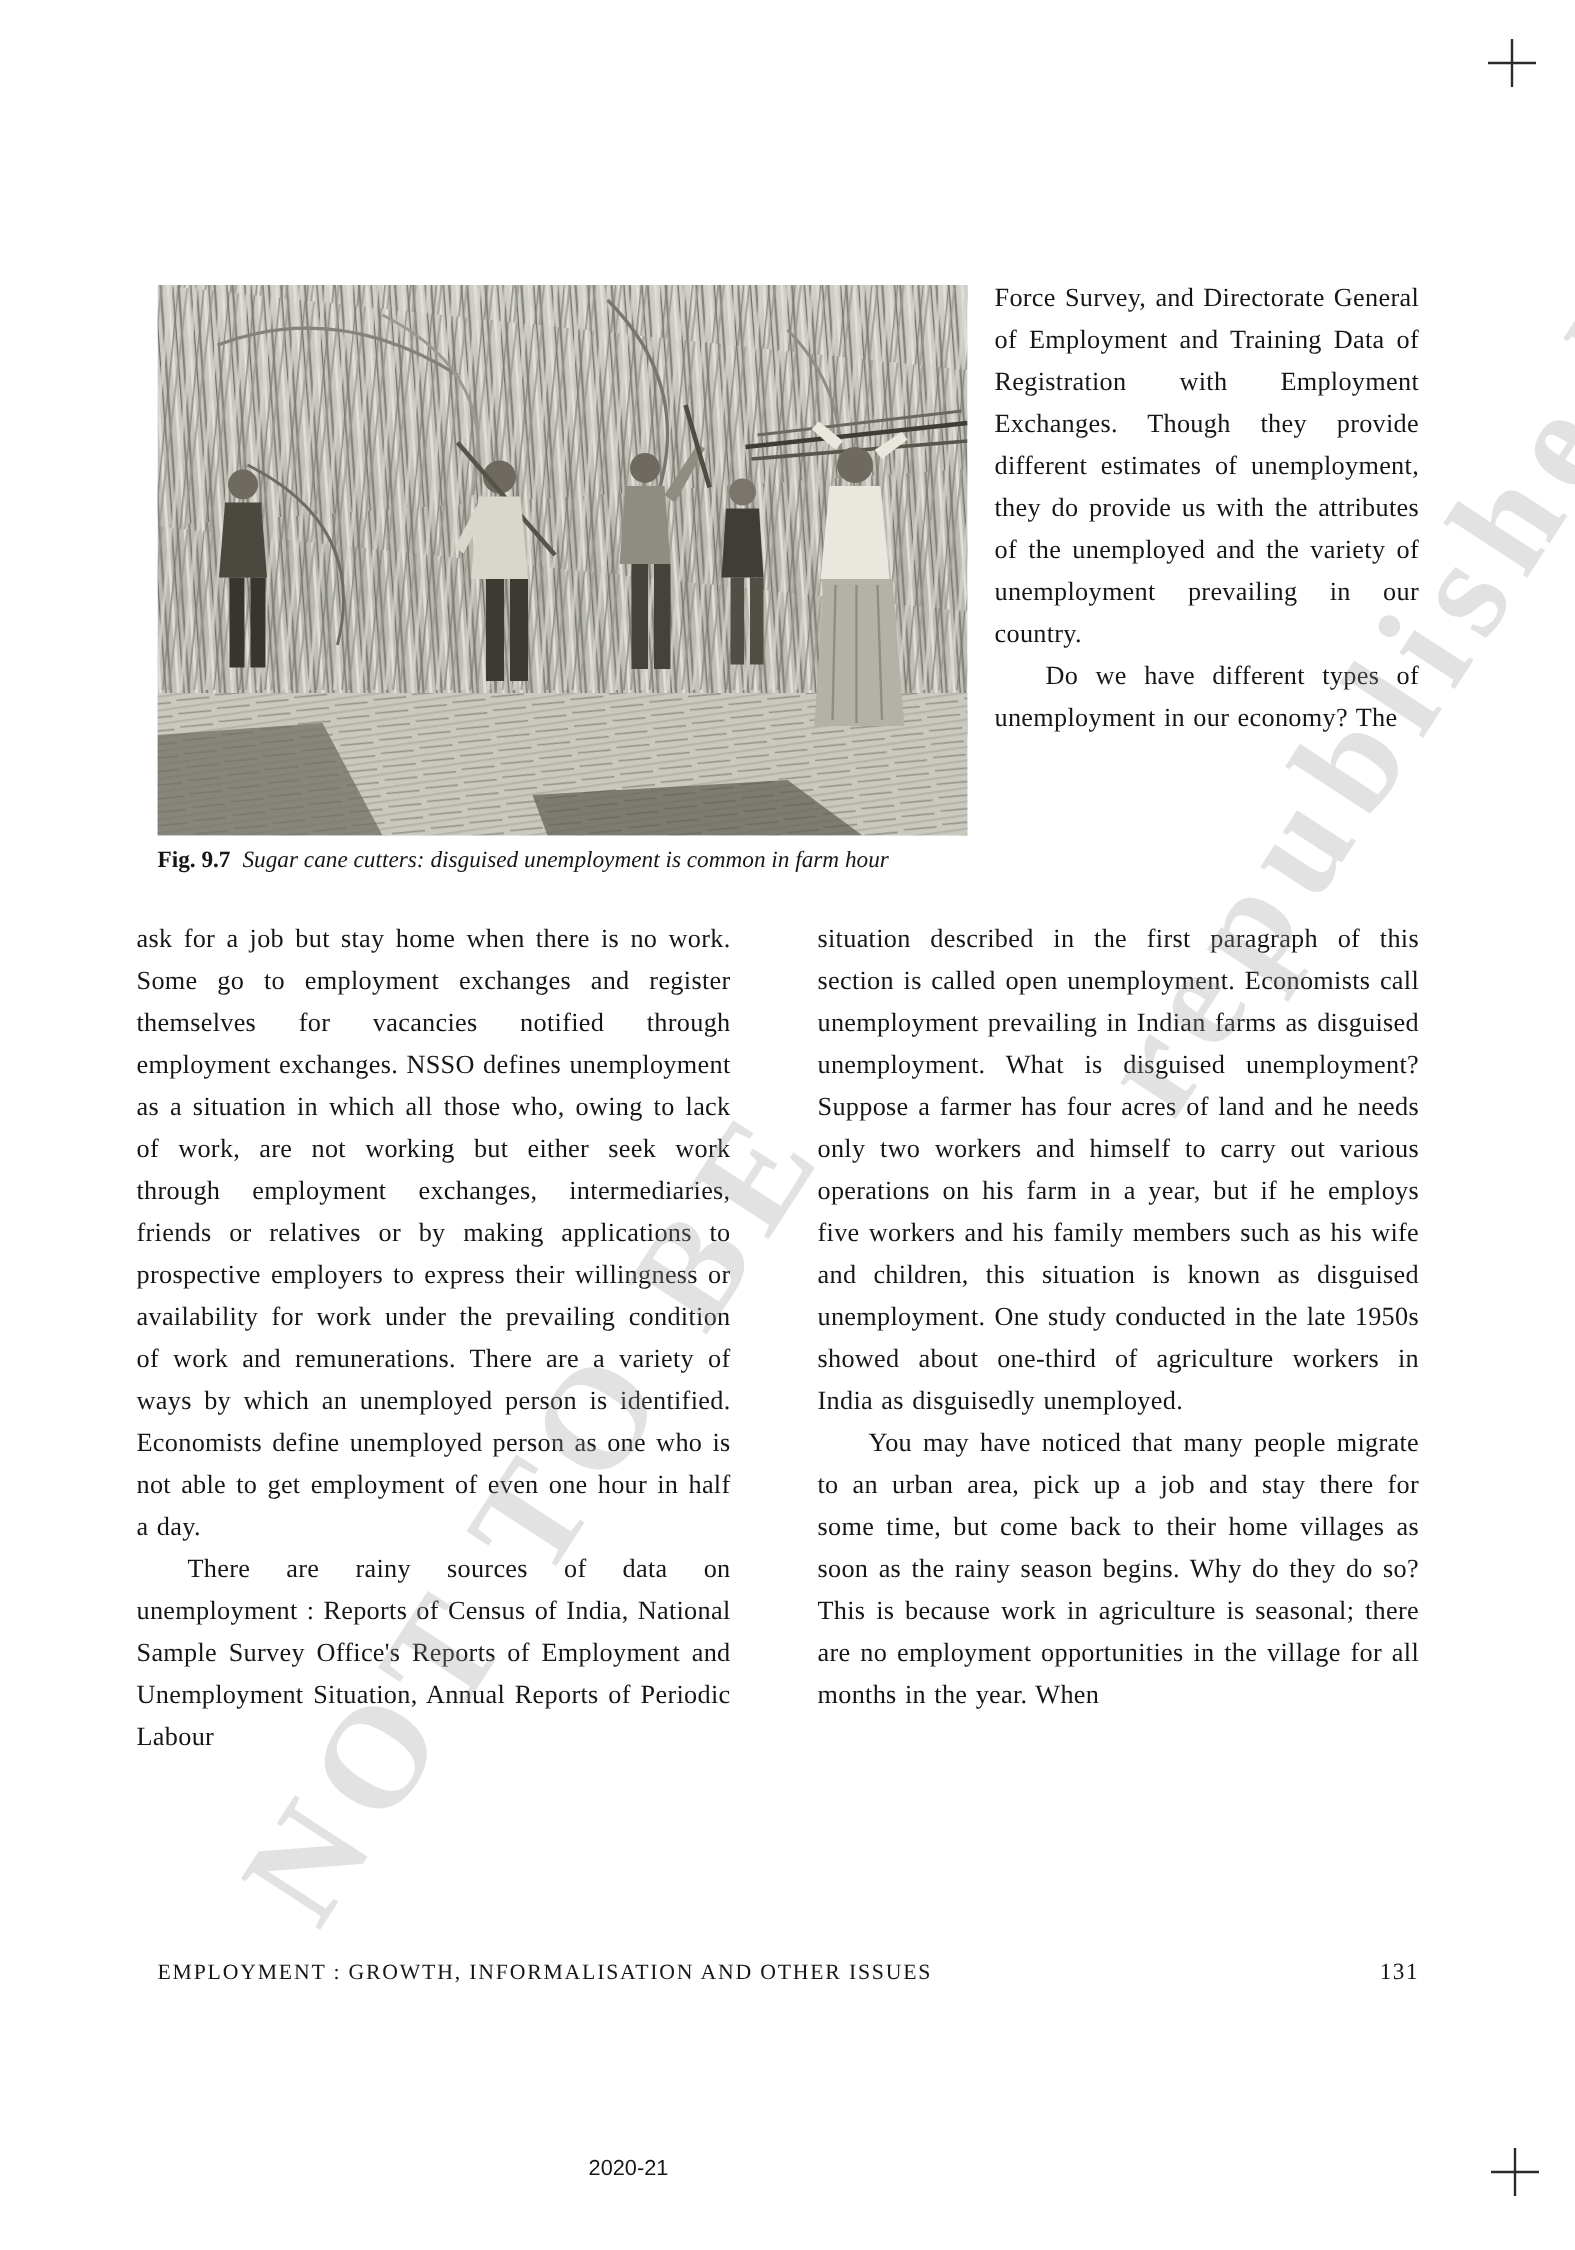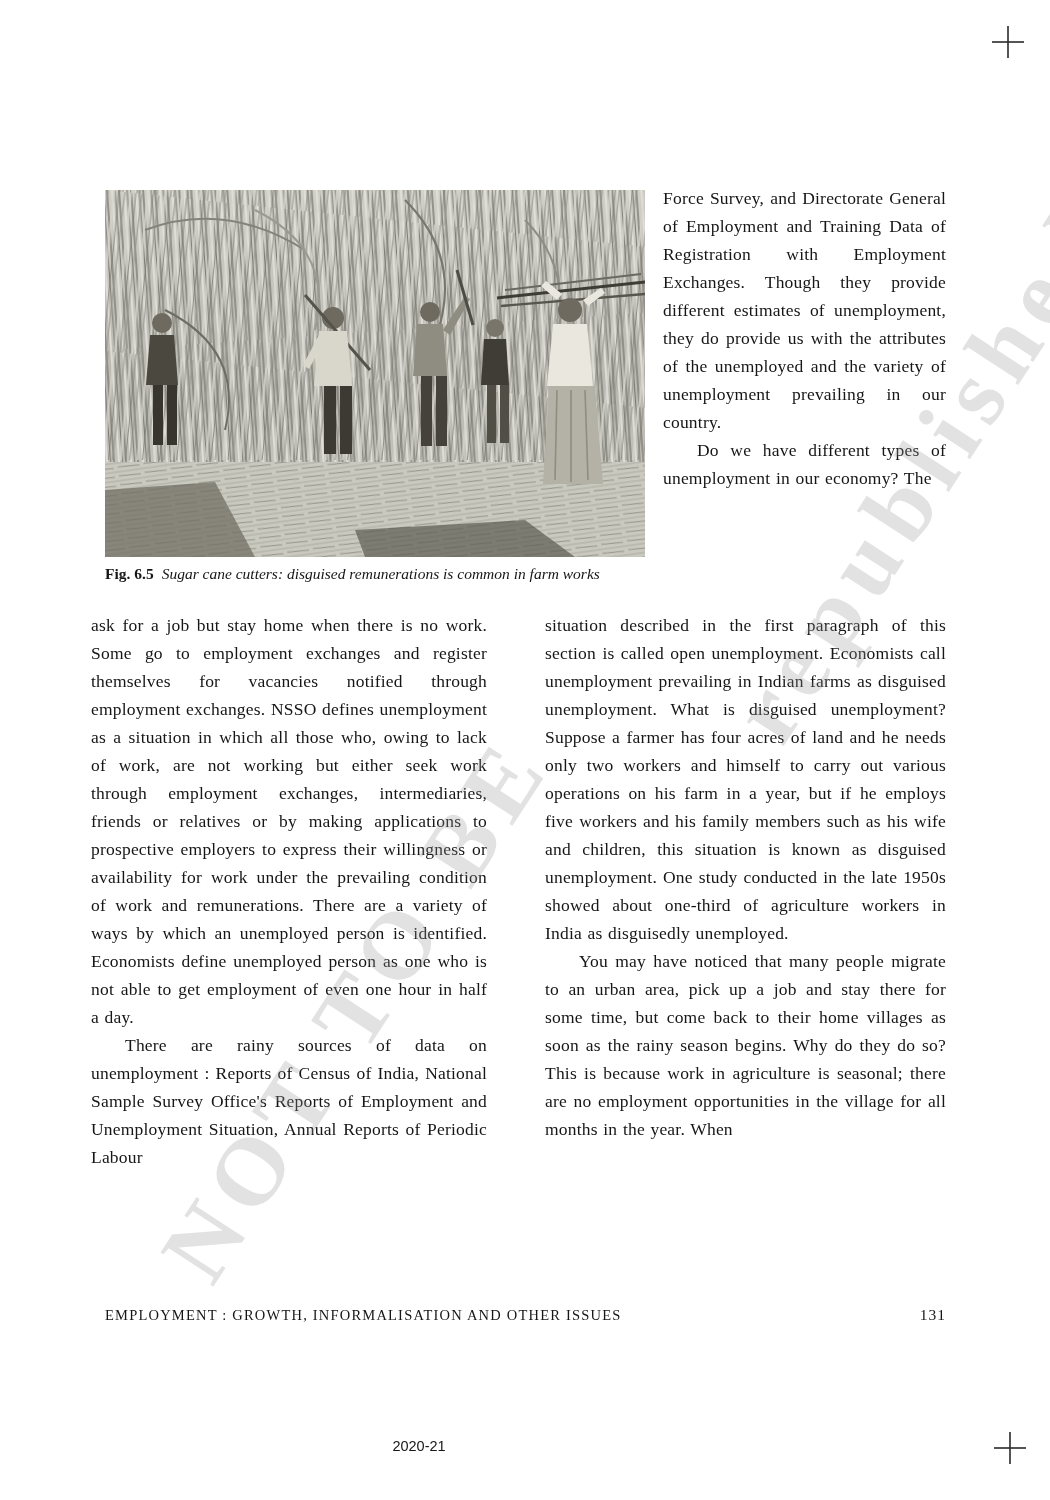--- a/index.html
+++ b/index.html
@@ -134,21 +134,21 @@
       <path d="M448 134 h34 l6 62 h-46 z" fill="#e9e7de"></path>
       <path d="M444 196 h46 l8 98 h-60 z" fill="#b4b2a6"></path>
       <line x1="452" y1="200" x2="450" y2="290" stroke="#8f8d82" stroke-width="1.6"></line>
       <line x1="466" y1="200" x2="466" y2="292" stroke="#8f8d82" stroke-width="1.6"></line>
       <line x1="480" y1="200" x2="483" y2="290" stroke="#8f8d82" stroke-width="1.6"></line>
     </g>
   </svg>
 </div>
 
 <div class="abs" id="caption">
-  <span class="fig-label">Fig. 6.5</span><span class="fig-caption-text">Sugar cane cutters: disguised remunerations is common in farm works</span>
+  <span class="fig-label">Fig. 9.7</span><span class="fig-caption-text">Sugar cane cutters: disguised unemployment is common in farm hour</span>
 </div>
 
 <div class="abs" id="col-right-top">
   <p class="para">Force Survey, and Directorate General of Employment and Training Data of Registration with Employment Exchanges. Though they provide different estimates of unemployment, they do provide us with the attributes of the unemployed and the variety of unemployment prevailing in our country.</p>
   <p class="para indent">Do we have different types of unemployment in our economy? The</p>
 </div>
 
 <div class="abs" id="col-left">
   <p class="para">ask for a job but stay home when there is no work. Some go to employment exchanges and register themselves for vacancies notified through employment exchanges. NSSO defines unemployment as a situation in which all those who, owing to lack of work, are not working but either seek work through employment exchanges, intermediaries, friends or relatives or by making applications to prospective employers to express their willingness or availability for work under the prevailing condition of work and remunerations. There are a variety of ways by which an unemployed person is identified. Economists define unemployed person as one who is not able to get employment of even one hour in half a day.</p>
   <p class="para indent">There are rainy sources of data on unemployment : Reports of Census of India, National Sample Survey Office's Reports of Employment and Unemployment Situation, Annual Reports of Periodic Labour</p>

